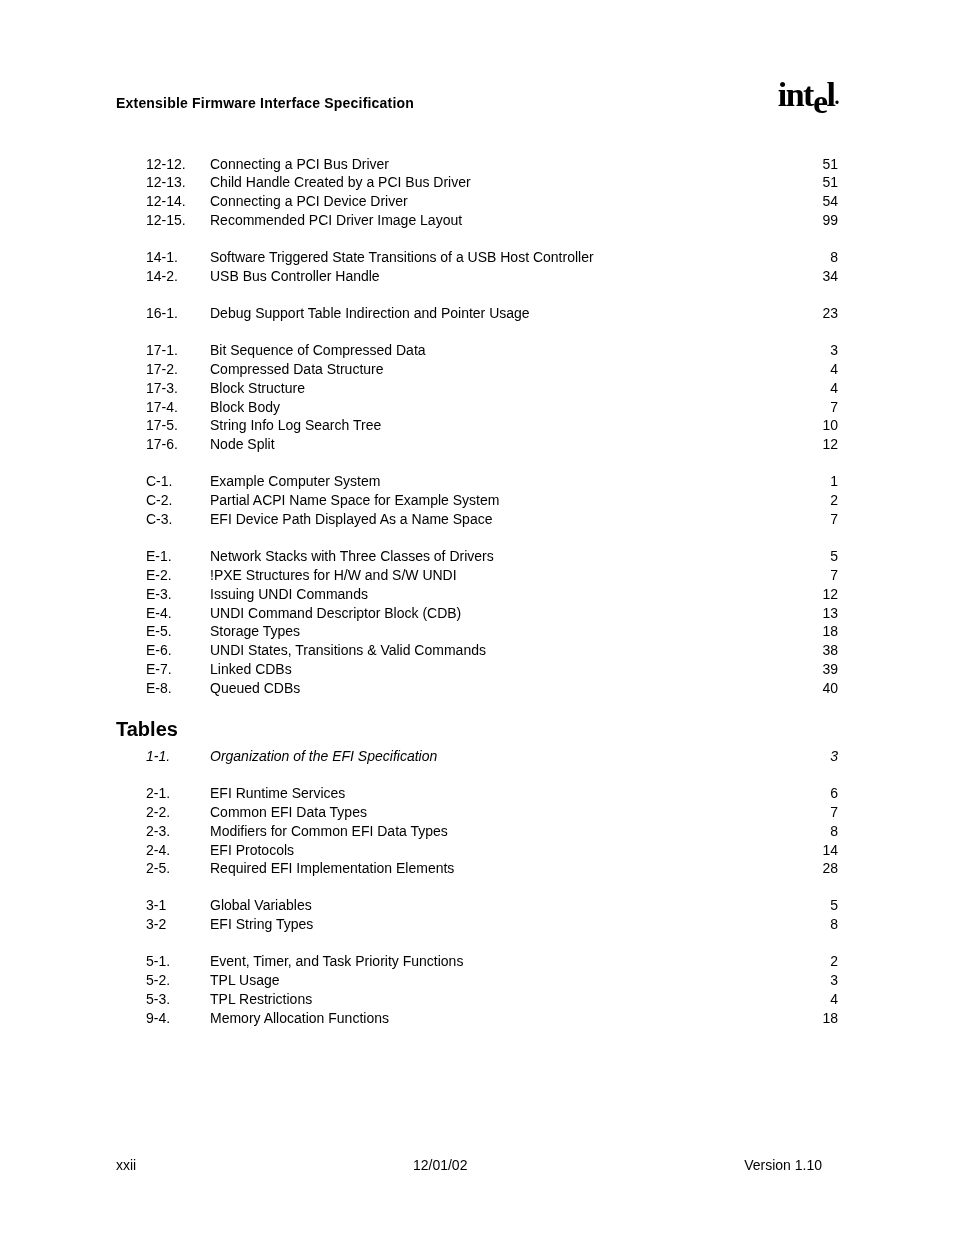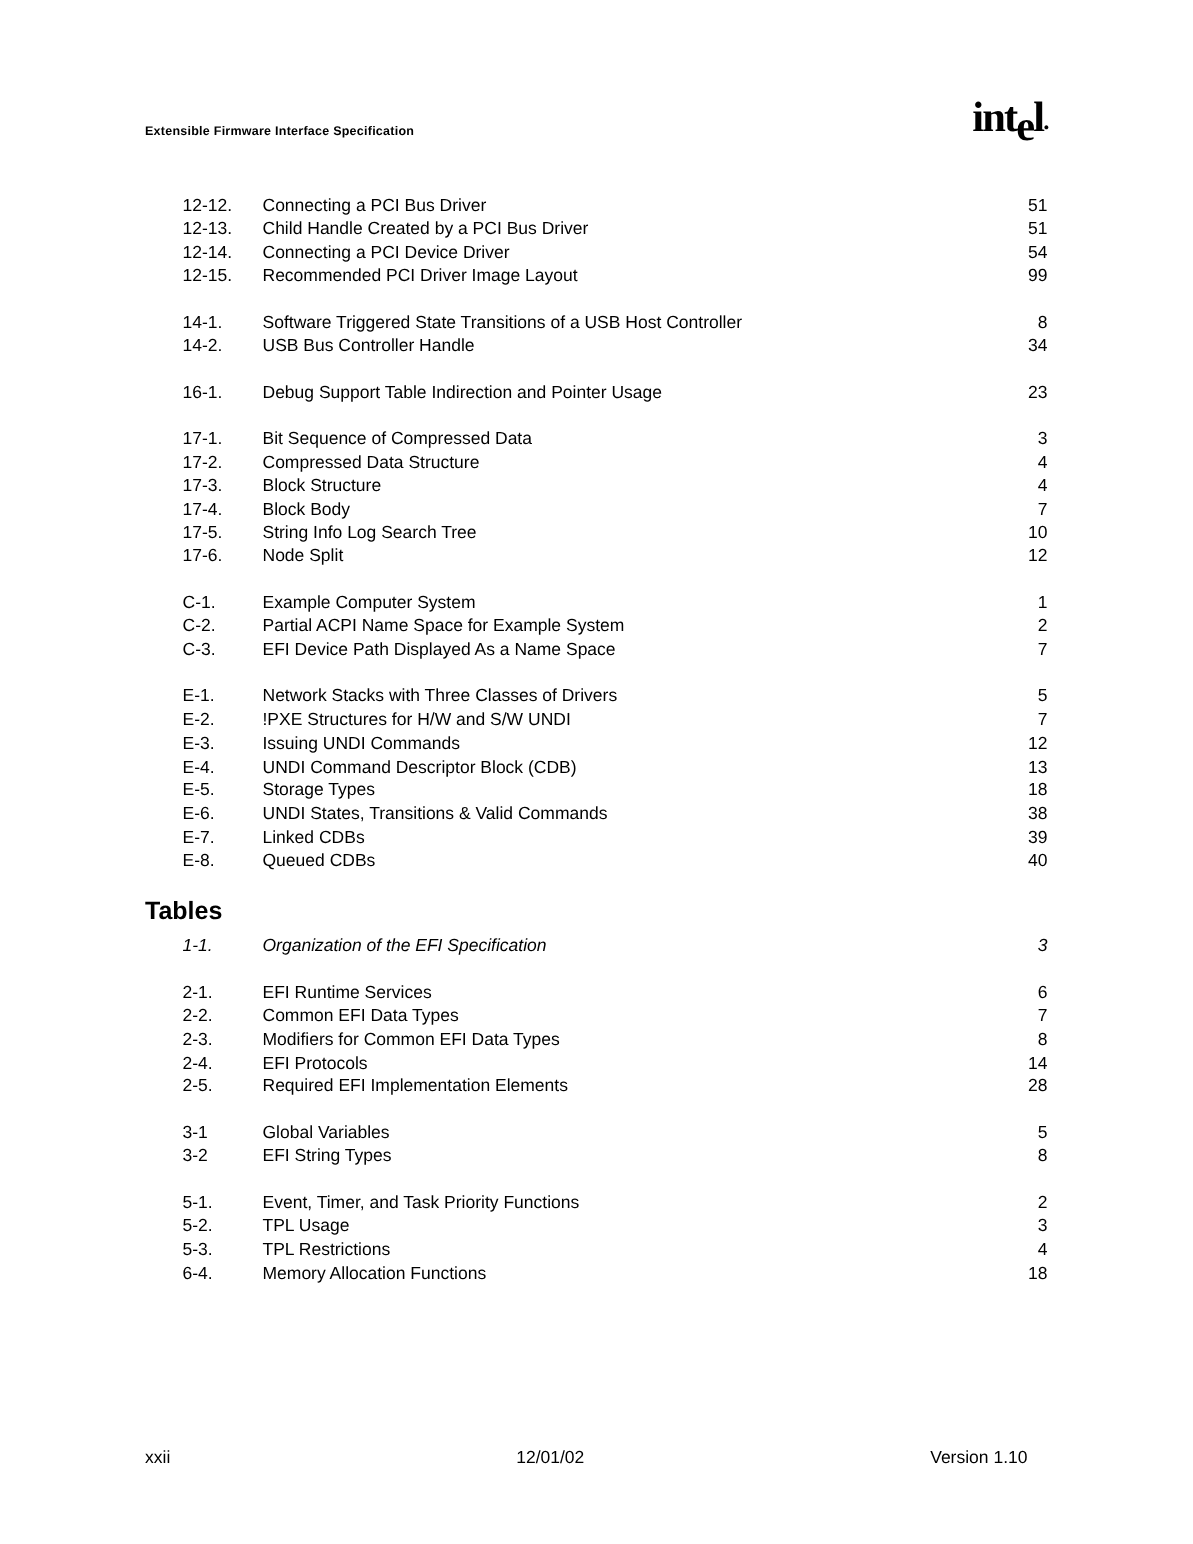--- a/index.html
+++ b/index.html
@@ -17,21 +17,21 @@
     position: relative;
   }
   .header-row {
     display: flex;
     justify-content: space-between;
     align-items: flex-end;
     margin-bottom: 44px;
   }
   .header-title {
     font-weight: bold;
-    font-size: 10px;
+    font-size: 14px;
     letter-spacing: 0.2px;
   }
   .logo {
     font-family: "Times New Roman", serif;
     font-size: 34px;
     font-weight: bold;
     letter-spacing: -1.5px;
     line-height: 0.9;
   }
   .logo .e-drop {
@@ -337,21 +337,21 @@
           <span class="leader"></span>
           <span class="pg">3</span>
         </div>
         <div class="entry">
           <span class="num">5-3.</span>
           <span class="title">TPL Restrictions </span>
           <span class="leader"></span>
           <span class="pg">4</span>
         </div>
         <div class="entry">
-          <span class="num">6-4.</span>
+          <span class="num">9-4.</span>
           <span class="title">Memory Allocation Functions </span>
           <span class="leader"></span>
           <span class="pg">18</span>
         </div>
       </div>
     </div>
 
   <div class="footer">
     <span>xxii</span>
     <span>12/01/02</span>

